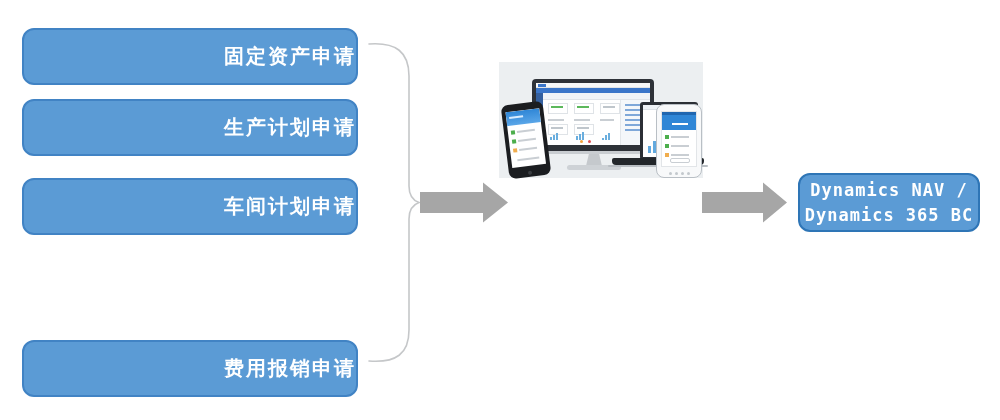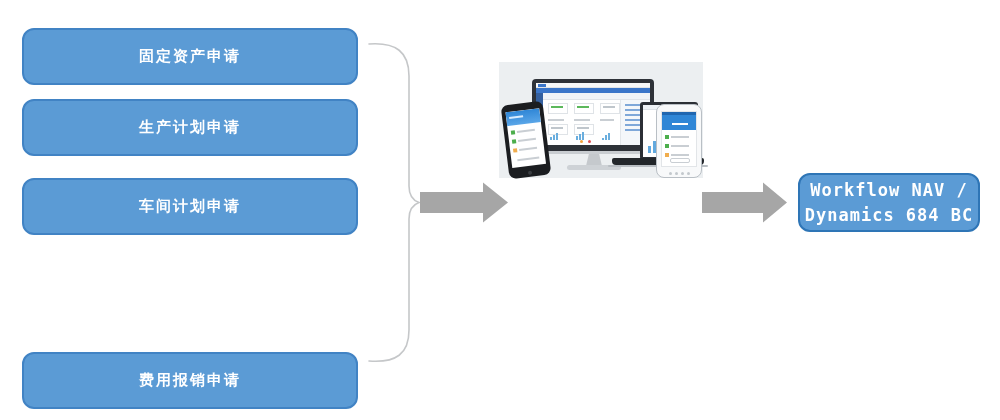--- a/index.html
+++ b/index.html
@@ -11,27 +11,27 @@
 
   
   .flow-box {
     position:absolute; background:#5b9bd5; color:#ffffff;
     display:flex; flex-direction:column; align-items:center; justify-content:center;
     font-weight:bold; text-align:center;
   }
   .req-box {
     left:22px; width:336px; height:57px;
     border:2px solid #4183c4; border-radius:12px;
-    font-size:15px; letter-spacing:2px;
+    font-size:20px; letter-spacing:2px;align-items:flex-end;
   }
   #req-0 { top:28px; }
   #req-1 { top:99px; }
   #req-2 { top:178px; }
   #req-3 { top:255px; }
-  #req-4 { top:352px; }
+  #req-4 { top:340px; }
 
   .two-line { font-family:"DejaVu Sans Mono","Liberation Mono",monospace; letter-spacing:1px; }
   #workflow-box {
     left:515px; top:177px; width:176px; height:57px;
     border:2px solid #2e75b6; border-radius:10px; font-size:18px; line-height:26px;
   }
   #dynamics-box {
     left:798px; top:173px; width:182px; height:59px;
     border:2px solid #2e75b6; border-radius:12px; font-size:17px; line-height:25px;
   }
@@ -238,17 +238,17 @@
           <i></i>
           <i></i>
           <i></i>
           <i></i>
         </div>
     </div>
   </div>
 
 
   <div class="flow-box two-line" id="dynamics-box">
-    <span>Workflow NAV /</span>
-    <span>Dynamics 684 BC</span>
+    <span>Dynamics NAV /</span>
+    <span>Dynamics 365 BC</span>
   </div>
 
 </div>
 
 </body></html>

